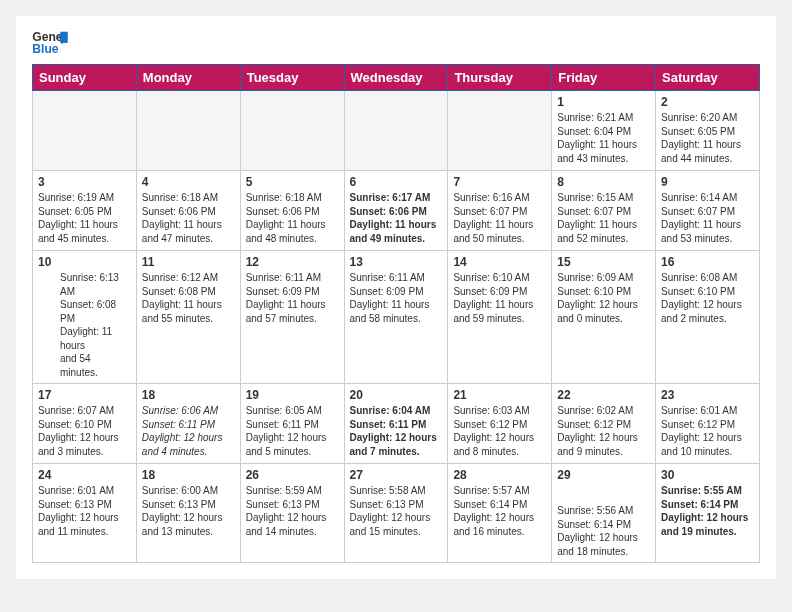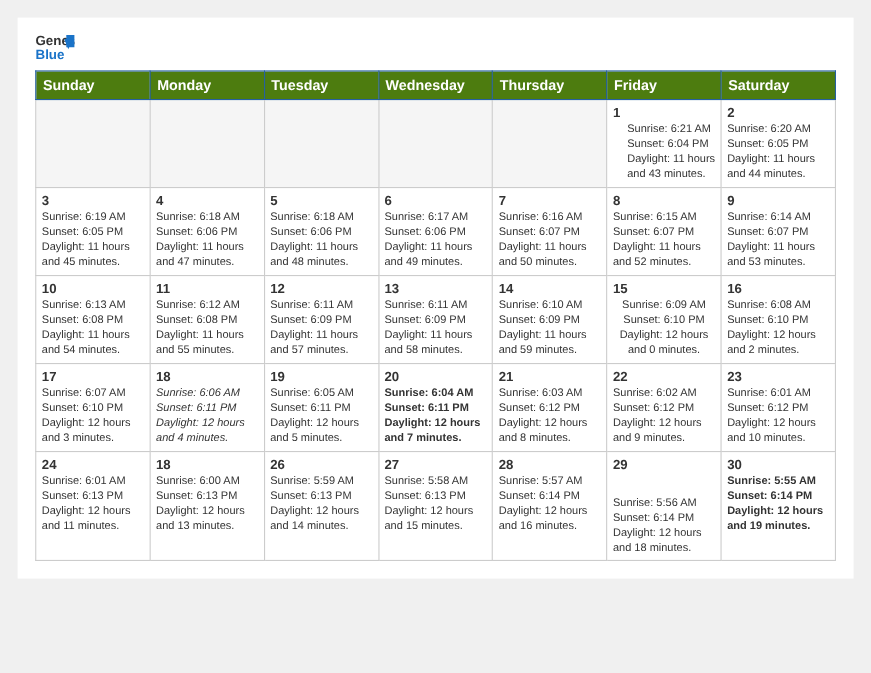--- a/index.html
+++ b/index.html
@@ -42,21 +42,21 @@
     .location {
       font-size: 15px;
       color: #555;
     }
     .calendar {
       width: 100%;
       border-collapse: collapse;
       border: 1px solid #ccc;
     }
     .calendar th {
-      background-color: #4d7c0f;
+      background-color: #be185d;
       color: white;
       text-align: left;
       padding: 5px 6px;
       font-size: 13px;
       border: 1px solid #2560a0;
     }
     .calendar td {
       width: calc(100% / 7);
       vertical-align: top;
       border: 1px solid #ccc;
@@ -117,21 +117,21 @@
     </thead>
     <tbody id="calendar-body">
     <tr>
           <td class="empty"></td>
           <td class="empty"></td>
           <td class="empty"></td>
           <td class="empty"></td>
           <td class="empty"></td>
           <td>
             <span class="day-num">1</span>
-            <div class="day-info" style="white-space: pre-line; margin-left: 13px;">Sunrise: 6:21 AM
+            <div class="day-info" style="white-space: pre-line;">Sunrise: 6:21 AM
 Sunset: 6:04 PM
 Daylight: 11 hours
 and 43 minutes.</div>
           </td>
           <td>
             <span class="day-num">2</span>
             <div class="day-info" style="white-space: pre-line;">Sunrise: 6:20 AM
 Sunset: 6:05 PM
 Daylight: 11 hours
 and 44 minutes.</div>
@@ -154,21 +154,21 @@
           </td>
           <td>
             <span class="day-num">5</span>
             <div class="day-info" style="white-space: pre-line;">Sunrise: 6:18 AM
 Sunset: 6:06 PM
 Daylight: 11 hours
 and 48 minutes.</div>
           </td>
           <td>
             <span class="day-num">6</span>
-            <div class="day-info" style="white-space: pre-line;">Sunrise: 6:17 AM
+            <div class="day-info" style="white-space: pre-line; font-weight: bold;">Sunrise: 6:17 AM
 Sunset: 6:06 PM
 Daylight: 11 hours
 and 49 minutes.</div>
           </td>
           <td>
             <span class="day-num">7</span>
             <div class="day-info" style="white-space: pre-line;">Sunrise: 6:16 AM
 Sunset: 6:07 PM
 Daylight: 11 hours
 and 50 minutes.</div>
@@ -184,21 +184,21 @@
             <span class="day-num">9</span>
             <div class="day-info" style="white-space: pre-line;">Sunrise: 6:14 AM
 Sunset: 6:07 PM
 Daylight: 11 hours
 and 53 minutes.</div>
           </td>
         </tr>
         <tr>
           <td>
             <span class="day-num">10</span>
-            <div class="day-info" style="white-space: pre-line;">Sunrise: 6:13 AM
+            <div class="day-info" style="white-space: pre-line; margin-left: 22px;">Sunrise: 6:13 AM
 Sunset: 6:08 PM
 Daylight: 11 hours
 and 54 minutes.</div>
           </td>
           <td>
             <span class="day-num">11</span>
             <div class="day-info" style="white-space: pre-line;">Sunrise: 6:12 AM
 Sunset: 6:08 PM
 Daylight: 11 hours
 and 55 minutes.</div>
@@ -219,21 +219,21 @@
           </td>
           <td>
             <span class="day-num">14</span>
             <div class="day-info" style="white-space: pre-line;">Sunrise: 6:10 AM
 Sunset: 6:09 PM
 Daylight: 11 hours
 and 59 minutes.</div>
           </td>
           <td>
             <span class="day-num">15</span>
-            <div class="day-info" style="white-space: pre-line; text-align: center;">Sunrise: 6:09 AM
+            <div class="day-info" style="white-space: pre-line;">Sunrise: 6:09 AM
 Sunset: 6:10 PM
 Daylight: 12 hours
 and 0 minutes.</div>
           </td>
           <td>
             <span class="day-num">16</span>
             <div class="day-info" style="white-space: pre-line;">Sunrise: 6:08 AM
 Sunset: 6:10 PM
 Daylight: 12 hours
 and 2 minutes.</div>

